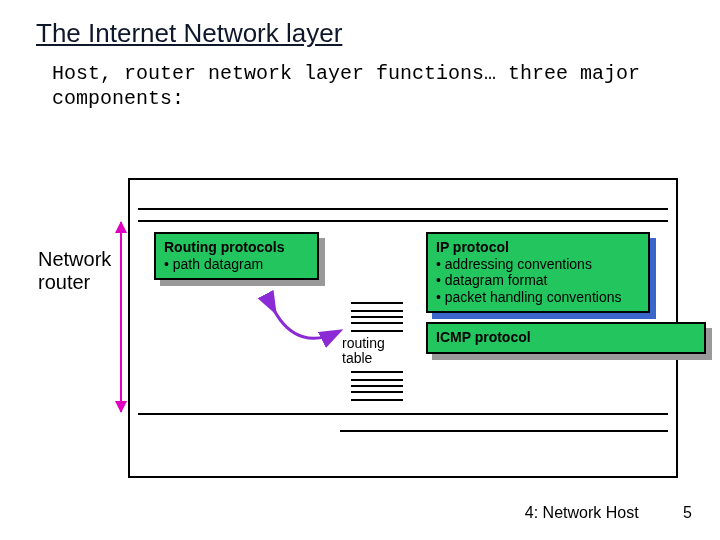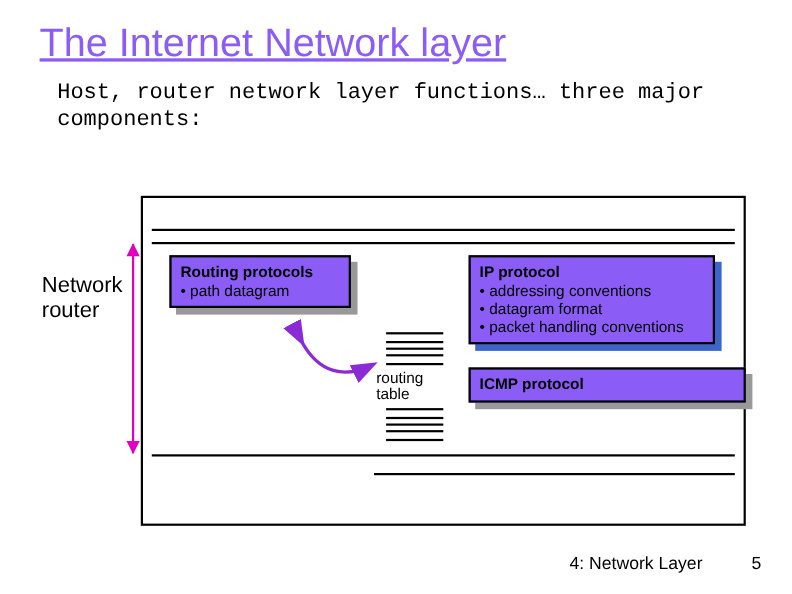--- a/index.html
+++ b/index.html
@@ -5,22 +5,22 @@
   * { box-sizing: border-box; margin: 0; padding: 0; }
   body {
     width: 720px;
     height: 540px;
     background: #fff;
     font-family: "Comic Sans MS", "Comic Sans", cursive, sans-serif;
     position: relative;
     overflow: hidden;
   }
   .title {
-    font-size: 36px;
-    color: #8b5cf6;
+    font-size: 26px;
+    color: #0f172a;
     text-decoration: underline;
     padding: 18px 0 0 36px;
   }
   .subtitle {
     font-size: 20px;
     color: #000;
     padding: 12px 44px 0 52px;
     line-height: 1.25;
     font-family: Liberation Mono, monospace;
   }
@@ -90,35 +90,35 @@
     position: absolute;
   }
   .box-shadow-wrap .shadow {
     position: absolute;
     left: 6px; top: 6px; right: -6px; bottom: -6px;
     background: #999;
   }
   .box-shadow-wrap .shadow.blue { background: #3a66cc; }
   .box-shadow-wrap .box {
     position: relative;
-    background: #8b5cf6;
+    background: #22c55e;
     border: 2px solid #000;
     padding: 5px 8px 6px 8px;
     font-family: Arial, Helvetica, sans-serif;
     font-size: 14px;
     line-height: 1.18;
   }
   .box .hdr { font-weight: bold; }
   .box .bullets { padding-left: 0; }
   .box .bullets span { display: block; }
   .box .bullets span::before { content: "• "; }
 
   .routing-box   { left: 16px; top: 10px; width: 165px; }
   .ip-box        { left: 288px; top: 10px; width: 224px; }
-  .icmp-box      { left: 288px; top: 112px; width: 252px; }
+  .icmp-box      { left: 288px; top: 100px; width: 280px; }
 
   .table-wrap {
     position: absolute;
     left: 204px; top: 80px;
     width: 70px;
   }
   .table-wrap .bars {
     width: 52px;
     margin: 0 auto 4px auto;
     border-top: 2px solid #000;
@@ -222,15 +222,15 @@
         <div class="hdr">ICMP protocol</div>
       </div>
     </div>
 
   </div>
 
   <div class="link-row"></div>
 </div>
 
 <div class="footer">
-  <span class="chapter">4: Network Layer</span>
+  <span class="chapter">4: Network Host</span>
   <span>5</span>
 </div>
 
 </body></html>

